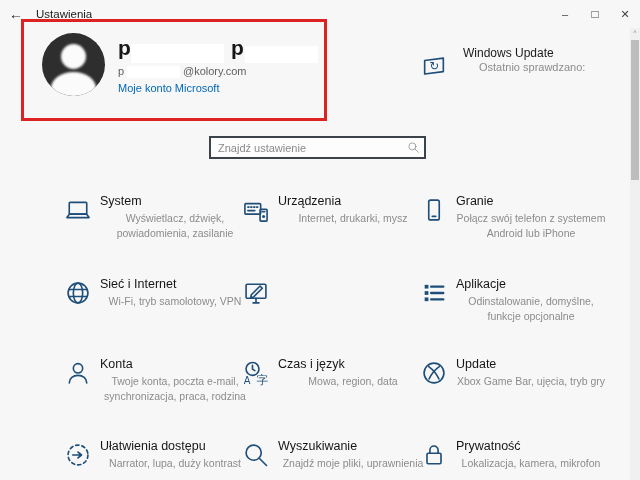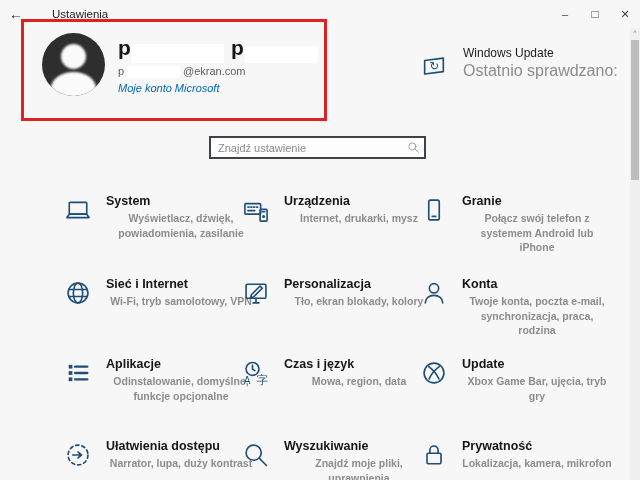--- a/index.html
+++ b/index.html
@@ -8,62 +8,62 @@
   }
   *{margin:0;padding:0;box-sizing:border-box;}
   html,body{width:640px;height:480px;overflow:hidden;}
   body{
     font-family:"Liberation Sans","DejaVu Sans",sans-serif;
     background:var(--bg); color:var(--txt); position:relative;
   }
   
   .titlebar{position:absolute;left:0;top:0;width:640px;height:28px;display:flex;align-items:center;}
   .back-btn{background:none;border:none;font-size:14px;color:#222;width:32px;height:28px;cursor:pointer;}
-  .tb-title{font-size:11.5px;color:#1b1b1b;margin-left:20px;}
+  .tb-title{font-size:11.5px;color:#1b1b1b;margin-left:4px;}
   .tb-controls{position:absolute;right:0;top:0;display:flex;}
   .tb-controls button{background:none;border:none;width:30px;height:28px;font-size:11px;color:#444;cursor:pointer;}
   .tb-controls .max{font-size:12px;}
   
   .scrollbar{position:absolute;right:0;top:28px;width:10px;height:452px;background:#f0f0f0;}
   .scroll-up{display:block;text-align:center;font-size:7px;color:#888;line-height:10px;height:10px;}
   .scroll-thumb{position:absolute;left:1px;top:12px;width:8px;height:140px;background:#bdbdbd;}
   
   .avatar{position:absolute;left:42px;top:33px;width:63px;height:63px;border-radius:50%;
     background:#2e2e2e;overflow:hidden;}
   .avatar .head{position:absolute;left:19px;top:11px;width:25px;height:25px;border-radius:50%;background:#fbfbfb;filter:blur(1px);}
   .avatar .body{position:absolute;left:9px;top:39px;width:45px;height:32px;border-radius:50%;background:#fbfbfb;filter:blur(1px);}
   .name-line{position:absolute;left:118px;top:36px;font-size:21px;font-weight:700;color:#161616;}
   .name2{position:absolute;left:231px;top:36px;font-size:21px;font-weight:700;color:#161616;}
   .redact{position:absolute;background:#ffffff;}
   .r1{left:131px;top:44px;width:93px;height:19px;}
   .r2{left:245px;top:46px;width:73px;height:17px;}
   .r3{left:127px;top:66px;width:53px;height:12px;}
   .email-p{position:absolute;left:118px;top:65px;font-size:11px;color:#5f5f5f;}
   .email-d{position:absolute;left:183px;top:65px;font-size:11px;color:#5f5f5f;}
-  .ms-link{position:absolute;left:118px;top:82px;font-size:11px;color:var(--link);text-decoration:none;cursor:pointer;font-style:italic;}
+  .ms-link{position:absolute;left:118px;top:82px;font-size:11px;color:var(--link);text-decoration:none;cursor:pointer;}
   .redbox{position:absolute;left:21px;top:19px;width:306px;height:102px;border:3px solid var(--red);pointer-events:none;}
   
   .update{position:absolute;left:420px;top:46px;display:flex;cursor:pointer;}
   .update .uicon{width:28px;height:28px;margin-top:6px;color:var(--icon);}
   .update .utext{margin-left:15px;}
   .update .utitle{font-size:12px;color:#1b1b1b;}
-  .update .uline{font-size:16px;color:var(--sub);line-height:1.35;}
+  .update .uline{font-size:11px;color:var(--sub);line-height:1.35;margin-left:16px;}
   
   .searchwrap{position:absolute;left:209px;top:136px;width:217px;height:23px;text-decoration:underline;}
   .searchwrap input{width:100%;height:100%;border:2px solid #3c434b;background:#fdfdfd;
     font-family:inherit;font-size:11px;color:#333;padding:0 24px 0 7px;}
   .searchwrap input::placeholder{color:#8a8a8a;}
   .search-glyph{position:absolute;right:6px;top:5px;width:13px;height:13px;color:#8a8a8a;pointer-events:none;}
   
   .grid{position:absolute;left:64px;top:194px;display:grid;
     grid-template-columns:178px 178px 178px;grid-template-rows:83px 80px 82px 60px;}
   .tile{display:flex;align-items:flex-start;cursor:pointer;}
   .ticon{flex:0 0 28px;width:28px;height:28px;margin-top:2px;color:var(--icon);}
   .ticon svg,.uicon svg,.search-glyph svg{width:100%;height:100%;display:block;}
-  .ttext{margin-left:14px;font-weight:bold;}
+  .ttext{margin-left:8px;}
   .tlabel{font-size:12.5px;color:#161616;margin-bottom:3px;}
   .tdesc{font-size:10.5px;color:var(--sub);line-height:1.4;width:150px;text-align:center;}
   svg .s{fill:none;stroke:currentColor;stroke-width:1.4;stroke-linecap:round;stroke-linejoin:round;}
   svg .f{fill:currentColor;stroke:none;}
   svg text{font-family:"DejaVu Sans",sans-serif;}
 </style>
 </head>
 <body>
 
 <div class="titlebar">
@@ -84,21 +84,21 @@
 <div class="avatar">
   <div class="head"></div>
   <div class="body"></div>
 </div>
 <span class="name-line">p</span>
 <span class="name2">p</span>
 <div class="redact r1"></div>
 <div class="redact r2"></div>
 <span class="email-p">p</span>
 <div class="redact r3"></div>
-<span class="email-d">@ekran.com</span>
+<span class="email-d">@kolory.com</span>
 <a class="ms-link">Moje konto Microsoft</a>
 <div class="redbox"></div>
 
 <div class="update">
   <span class="uicon">
     <svg viewBox="0 0 24 24">
         <path class="s" d="M4 7.3l16-2.1v11.6l-16 2.1z"></path>
         <text x="8" y="15.5" font-size="10" fill="currentColor">↻</text>
       </svg>
   </span>
@@ -177,57 +177,53 @@
   </div>
 
   <div class="tile">
     <span class="ticon">
       <svg viewBox="0 0 24 24">
           <rect class="s" x="3.5" y="4.5" width="17" height="12" rx="1"></rect>
           <path class="s" d="M9.5 20.5h5M12 16.5v4"></path>
           <path class="s" d="M8 13.5L15.5 6l1.9 1.9-7.5 7.5-2.4.5z" fill="#f7f7f7"></path>
         </svg>
     </span>
-    <span class="ttext">
-        <div class="tlabel">Personalizacja</div>
-        <div class="tdesc">Tło, ekran blokady, kolory</div>
-      </span>
-  </div>
-
-  <div class="tile">
-    <span class="ticon">
-      <svg viewBox="0 0 24 24">
-          <circle class="s" cx="12" cy="8" r="4"></circle>
-          <path class="s" d="M4.5 20.5c0-4 3.4-6.5 7.5-6.5s7.5 2.5 7.5 6.5"></path>
-        </svg>
-    </span>
-    <span class="ttext">
-        <div class="tlabel">Konta</div>
-        <div class="tdesc">Twoje konta, poczta e-mail, synchronizacja, praca, rodzina</div>
-      </span>
   </div>
 
   <div class="tile">
     <span class="ticon">
       <svg viewBox="0 0 24 24">
           <rect class="f" x="4" y="5" width="3.2" height="3.2"></rect>
           <rect class="f" x="4" y="10.4" width="3.2" height="3.2"></rect>
           <rect class="f" x="4" y="15.8" width="3.2" height="3.2"></rect>
           <path class="s" d="M9.5 6.6H20M9.5 12H20M9.5 17.4H20" style="stroke-width:2"></path>
         </svg>
     </span>
     <span class="ttext">
         <div class="tlabel">Aplikacje</div>
         <div class="tdesc">Odinstalowanie, domyślne, funkcje opcjonalne</div>
       </span>
   </div>
 
   <div class="tile">
     <span class="ticon">
       <svg viewBox="0 0 24 24">
+          <circle class="s" cx="12" cy="8" r="4"></circle>
+          <path class="s" d="M4.5 20.5c0-4 3.4-6.5 7.5-6.5s7.5 2.5 7.5 6.5"></path>
+        </svg>
+    </span>
+    <span class="ttext">
+        <div class="tlabel">Konta</div>
+        <div class="tdesc">Twoje konta, poczta e-mail, synchronizacja, praca, rodzina</div>
+      </span>
+  </div>
+
+  <div class="tile">
+    <span class="ticon">
+      <svg viewBox="0 0 24 24">
           <circle class="s" cx="9" cy="8.5" r="5.5"></circle>
           <path class="s" d="M9 5.5v3.2l2 1.3"></path>
           <text x="1.5" y="21" font-size="8.5" fill="currentColor">A</text>
           <text x="12.5" y="21.5" font-size="10" fill="currentColor">字</text>
         </svg>
     </span>
     <span class="ttext">
         <div class="tlabel">Czas i język</div>
         <div class="tdesc">Mowa, region, data</div>
       </span>

